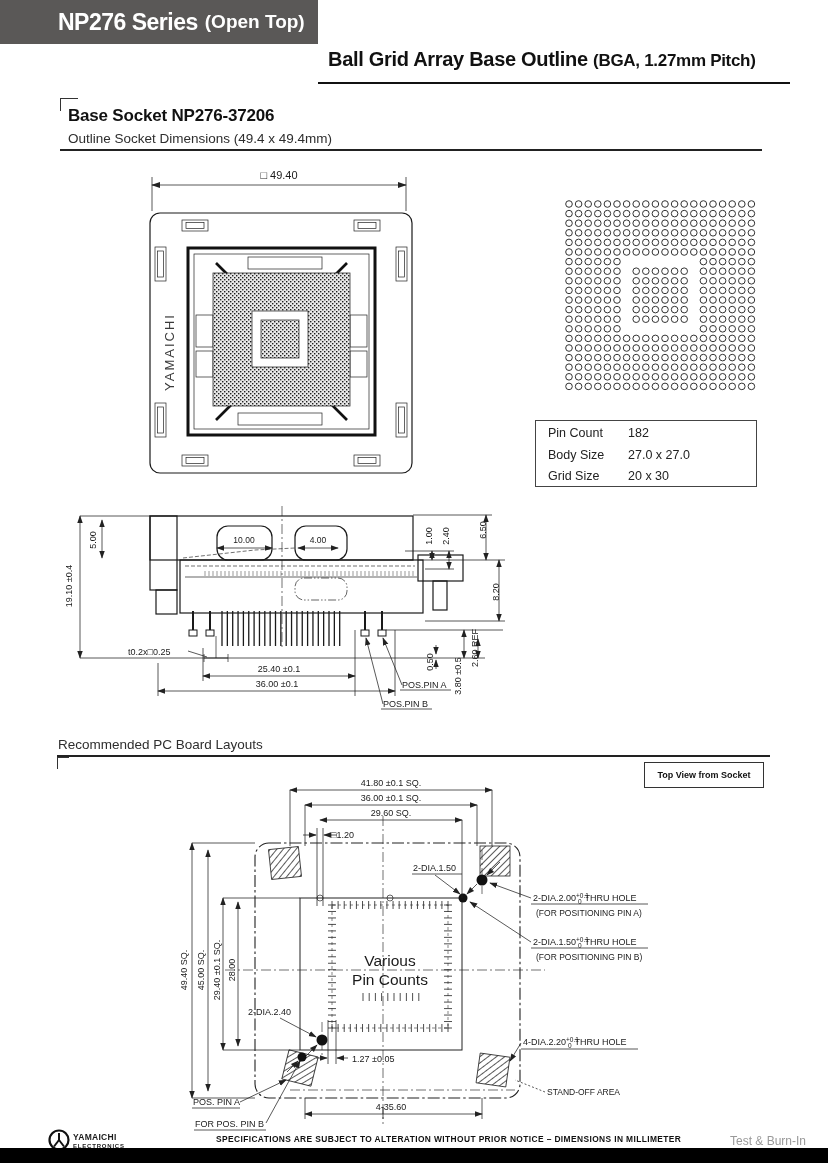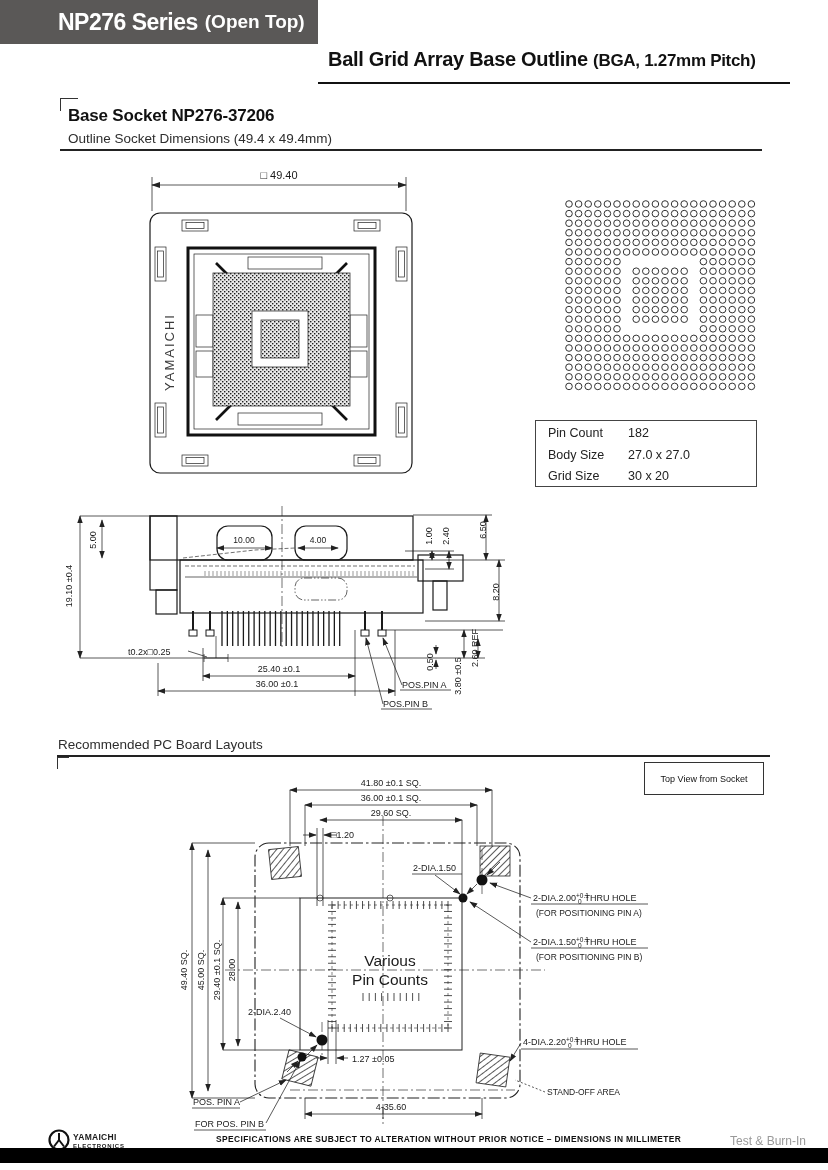--- a/index.html
+++ b/index.html
@@ -19,22 +19,22 @@
   .psub{left:68px;top:131px;font-size:13.5px;color:#2e2e2e}
   .rule1{left:60px;top:149px;width:702px;height:1.5px;background:#222}
   .pcbh{left:58px;top:737px;font-size:13.5px;color:#2e2e2e}
   .rule2{left:57px;top:755px;width:713px;height:1.5px;background:#222}
   
   .spec{left:535px;top:420px;width:222px;height:67px;border:1.3px solid #444;padding:3px 0 0 12px;
     display:flex;flex-direction:column;justify-content:space-between}
   .spec .row{display:flex;font-size:12.5px;color:#222;line-height:19px}
   .spec .lab{width:80px}
   
-  .viewtag{left:644px;top:762px;width:120px;height:33px;border:1.2px solid #333;font-size:9px;
-    font-weight:normal;display:flex;align-items:center;justify-content:center;letter-spacing:0}
+  .viewtag{left:644px;top:762px;width:120px;height:26px;border:1.2px solid #333;font-size:9px;
+    font-weight:bold;display:flex;align-items:center;justify-content:center;letter-spacing:0}
   
   .notice{left:216px;top:1134px;font-size:8.4px;font-weight:600;letter-spacing:0.4px;color:#111;white-space:nowrap}
   .ftag{left:730px;top:1134px;font-size:12px;color:#999}
   .bbar{left:0;top:1148px;width:828px;height:15px;background:#000}
   
   svg{overflow:visible}
   svg text{font-family:"Liberation Sans",sans-serif;fill:#1a1a1a}
   .dimtxt{font-size:9px}
   .dimtxt2{font-size:8.5px}
   .ln{stroke:#1a1a1a;fill:none;stroke-width:1.2}
@@ -515,21 +515,21 @@
   <div class="row">
     <span class="lab">Pin Count</span>
     <span>182</span>
   </div>
   <div class="row">
     <span class="lab">Body Size</span>
     <span>27.0 x 27.0</span>
   </div>
   <div class="row">
     <span class="lab">Grid Size</span>
-    <span>30 x 20</span>
+    <span>20 x 30</span>
   </div>
 </div>
 
 <svg class="abs" style="left:55px;top:498px" width="460" height="218" viewBox="0 0 460 218">
   <defs>
     <marker id="sA" viewBox="0 0 10 10" refX="9" refY="5" markerWidth="8" markerHeight="8" orient="auto-start-reverse" markerUnits="userSpaceOnUse">
         <path d="M0,1.5 L10,5 L0,8.5 Z" fill="#222"></path>
       </marker>
   </defs>
 

